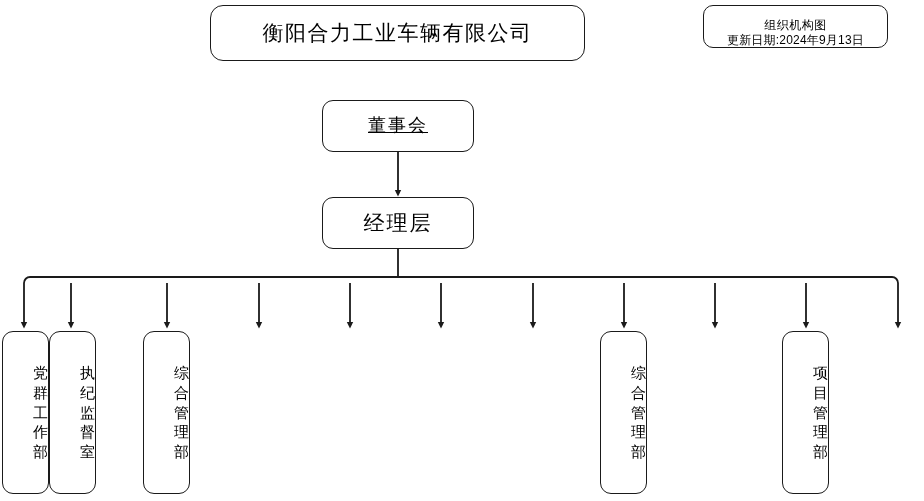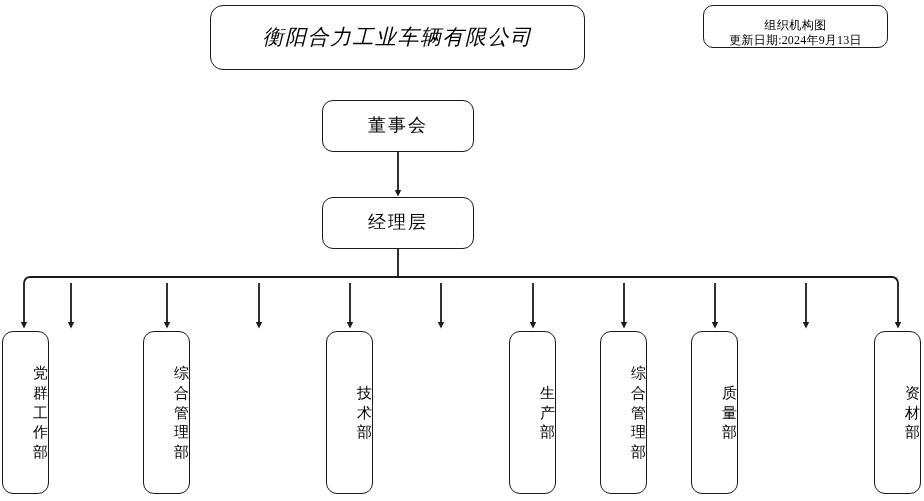--- a/index.html
+++ b/index.html
@@ -41,23 +41,22 @@
   .node-label {
     display: block;
     line-height: 1.18;
     white-space: pre-line;
   }
   
   #node-company {
     left: 210px;
     top: 5px;
     width: 375px;
-    height: 65px;
+    height: 56px;
     border-radius: 13px;
-    font-style: italic;
   }
   #node-company .node-label {
     font-size: 21px;
     letter-spacing: 1.5px;
   }
   
   #node-meta {
     left: 703px;
     top: 5px;
     width: 185px;
@@ -67,42 +66,42 @@
     line-height: 1.25;
   }
   #node-meta .meta-title {
     font-size: 12px;
     letter-spacing: 0.5px;
     margin-top: 12px;
   }
   #node-meta .meta-date {
     font-size: 12px;
     letter-spacing: 0.2px;
-    font-family: Liberation Serif, serif;
   }
   
   #node-board {
     left: 322px;
     top: 100px;
     width: 152px;
     height: 52px;
   }
   #node-board .node-label {
     font-size: 18px;
     letter-spacing: 2px;
+    text-decoration: underline;
   }
   
   #node-management {
     left: 322px;
     top: 197px;
     width: 152px;
     height: 52px;
   }
   #node-management .node-label {
-    font-size: 18px;
+    font-size: 21px;
     letter-spacing: 2px;
   }
   
   .dept {
     top: 331px;
     height: 163px;
     width: 47px;
     border-radius: 11px;
     align-items: center;
     justify-content: flex-end;
@@ -160,32 +159,26 @@
     <span class="node-label">董事会</span>
   </div>
 
   <div class="node" id="node-management">
     <span class="node-label">经理层</span>
   </div>
 
   <div class="node dept" style="left:2px">
       <span class="node-label">党群工作部</span>
     </div>
+  <div class="node dept" style="left:49px">
+      <span class="node-label">执纪监督室</span>
+    </div>
   <div class="node dept" style="left:143px">
       <span class="node-label">综合管理部</span>
-    </div>
-  <div class="node dept" style="left:326px">
-      <span class="node-label">技术部</span>
-    </div>
-  <div class="node dept" style="left:509px">
-      <span class="node-label">生产部</span>
     </div>
   <div class="node dept" style="left:600px">
       <span class="node-label">综合管理部</span>
     </div>
-  <div class="node dept" style="left:691px">
-      <span class="node-label">质量部</span>
-    </div>
-  <div class="node dept" style="left:874px">
-      <span class="node-label">资材部</span>
+  <div class="node dept" style="left:782px">
+      <span class="node-label">项目管理部</span>
     </div>
 
 </div>
 
 </body></html>

